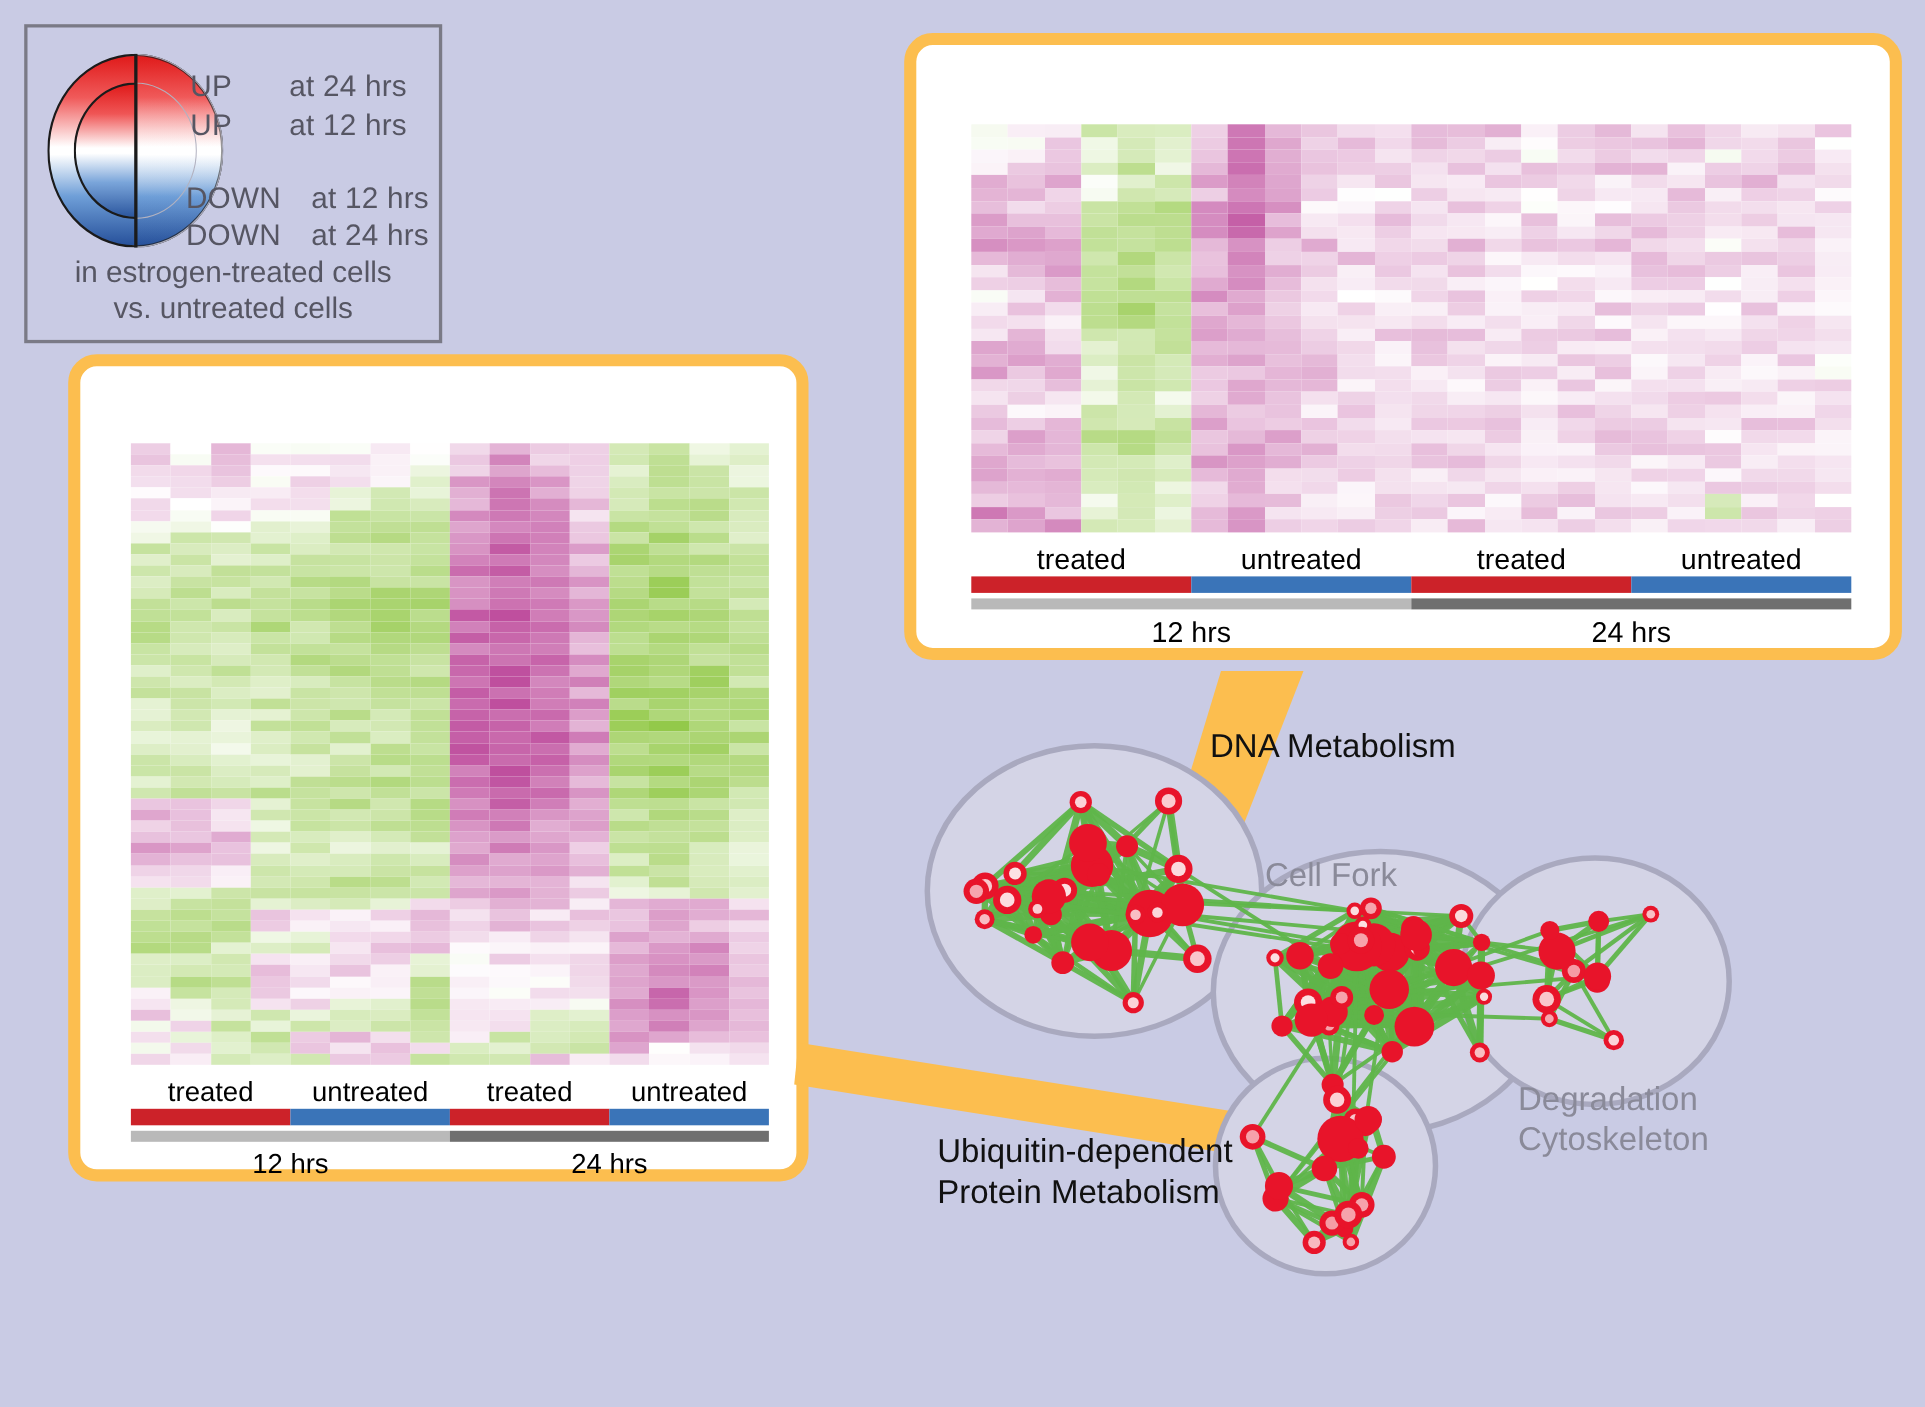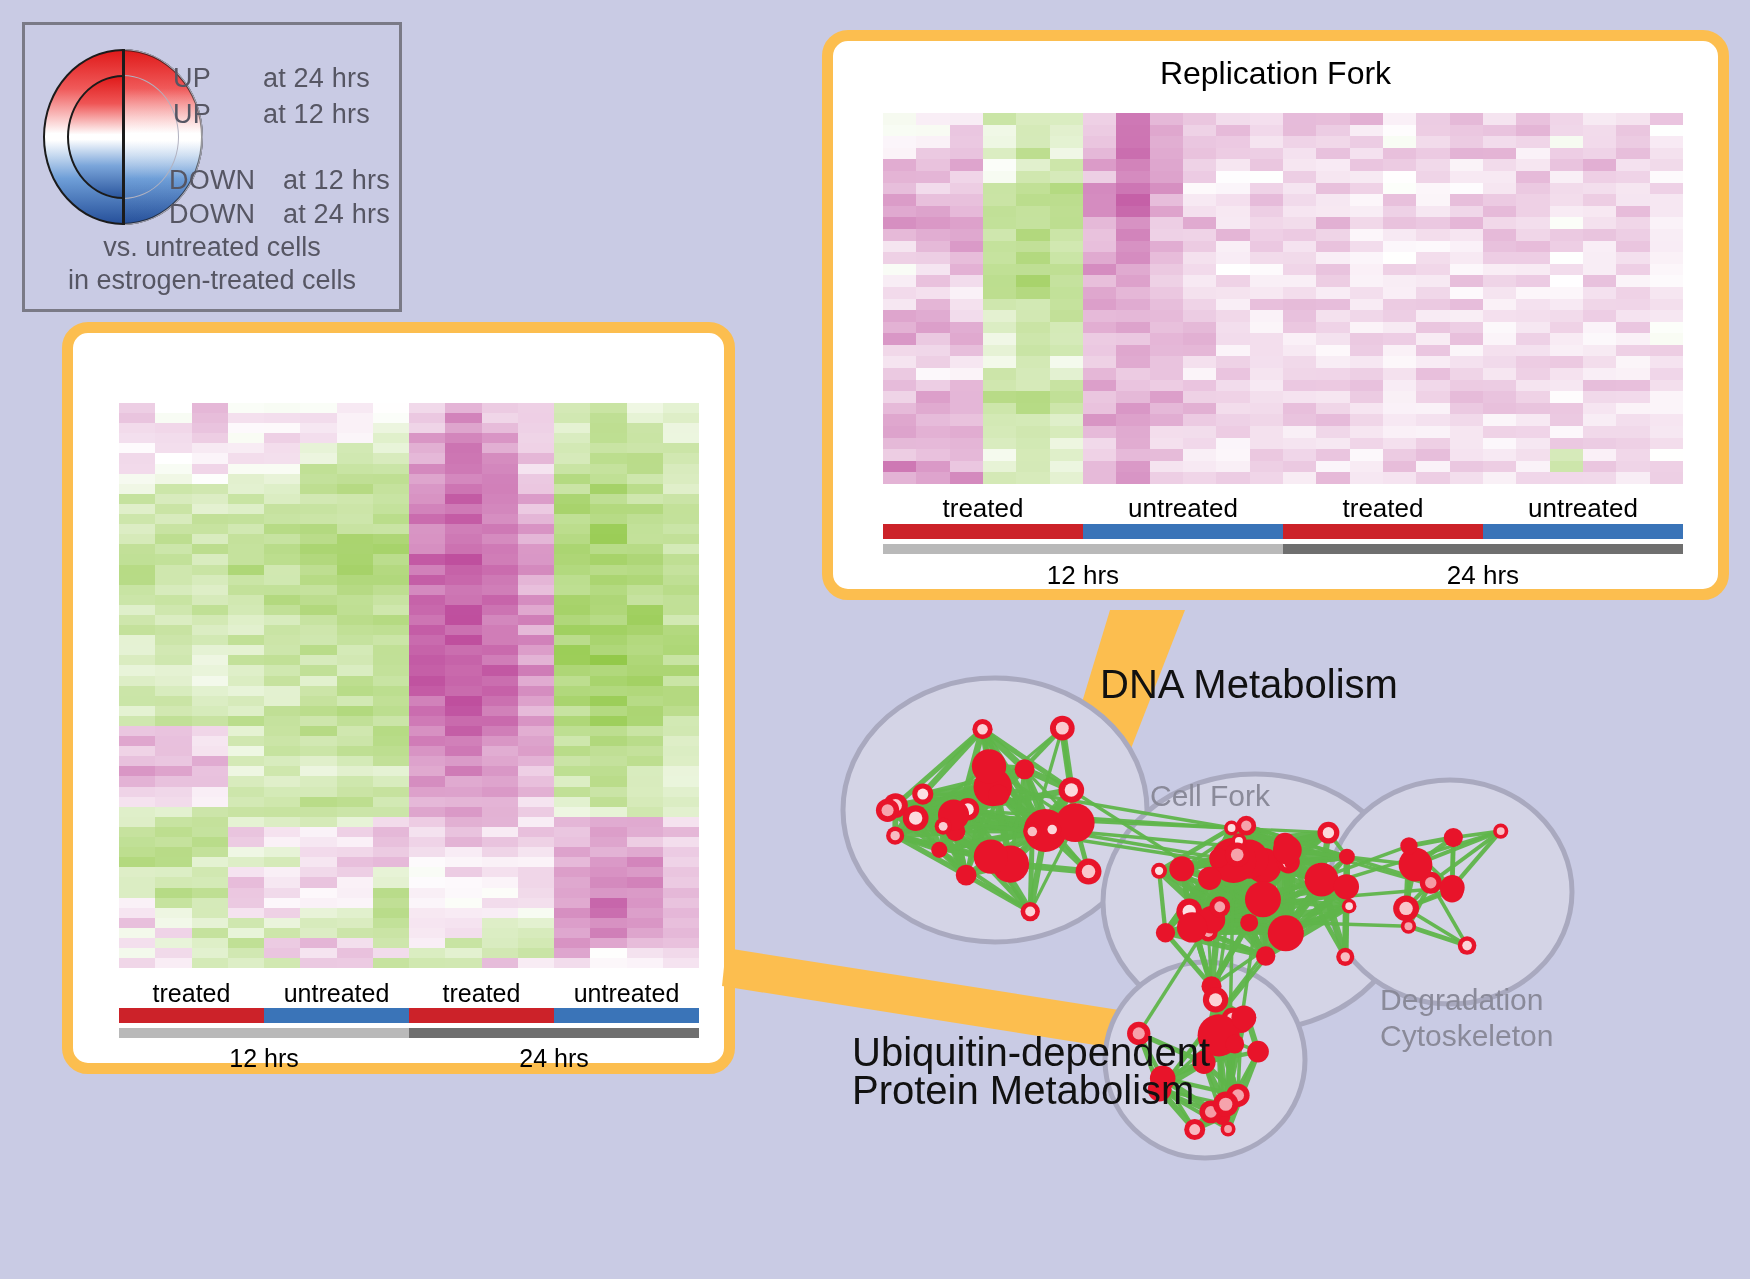--- a/index.html
+++ b/index.html
@@ -93,21 +93,21 @@
   #panel-apc .panel-title{ font-size:31px; margin:16px 0 8px 0; }
   #panel-apc .hm-area{ position:absolute; left:46px; top:70px; width:580px; }
   #panel-apc .hm{ grid-template-columns:repeat(16,1fr); width:580px; }
   #panel-apc .hm i{ height:10.1px; }
   #panel-apc .axis-labels span{ font-size:25px; }
   #panel-apc .time-labels span{ font-size:25px; }
 
   
   #network{ position:absolute; left:800px; top:620px; width:950px; height:660px; }
   .net-label{ position:absolute; white-space:nowrap; }
-  .net-label.dark{ color:#111; font-size:40px; }
+  .net-label.dark{ color:#111; font-size:30px; }
   .net-label.grey{ color:#8a8a99; font-size:30px; line-height:1.18; }
 
   
   .connector{ position:absolute; pointer-events:none; }
 </style>
 </head>
 <body>
 
 <div id="stage">
 
@@ -123,28 +123,27 @@
     <span class="wheel-lab" style="left:148px; top:38px;">UP</span>
     <span class="wheel-lab" style="left:238px; top:38px;">at 24 hrs</span>
     <span class="wheel-lab" style="left:148px; top:74px;">UP</span>
     <span class="wheel-lab" style="left:238px; top:74px;">at 12 hrs</span>
     <span class="wheel-lab" style="left:144px; top:140px;">DOWN</span>
     <span class="wheel-lab" style="left:258px; top:140px;">at 12 hrs</span>
     <span class="wheel-lab" style="left:144px; top:174px;">DOWN</span>
     <span class="wheel-lab" style="left:258px; top:174px;">at 24 hrs</span>
 
     <div class="wheel-cap">
+      <div>in estrogen-treated cells</div>
       <div>vs. untreated cells</div>
-      <div>in estrogen-treated cells</div>
     </div>
   </div>
 
 
   <div class="panel" id="panel-rf">
-    <div class="panel-title">Replication Fork</div>
     <div class="hm-area">
       <div class="hm" id="hm-rf">
           <i style="background: rgb(246, 250, 240);"></i>
           <i style="background: rgb(249, 238, 246);"></i>
           <i style="background: rgb(248, 237, 245);"></i>
           <i style="background: rgb(202, 229, 166);"></i>
           <i style="background: rgb(217, 236, 190);"></i>
           <i style="background: rgb(218, 237, 193);"></i>
           <i style="background: rgb(238, 208, 229);"></i>
           <i style="background: rgb(206, 120, 181);"></i>

